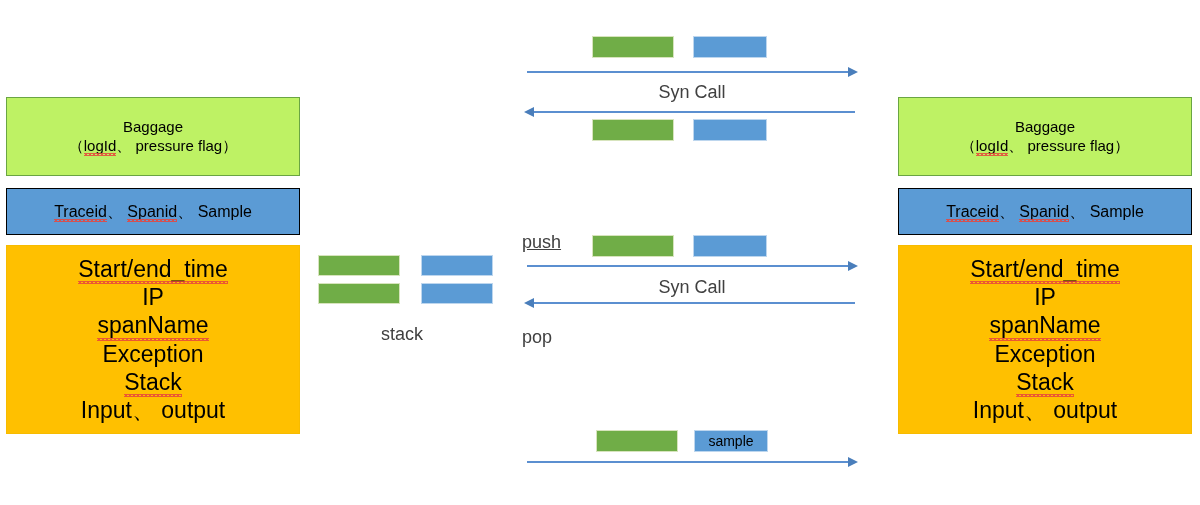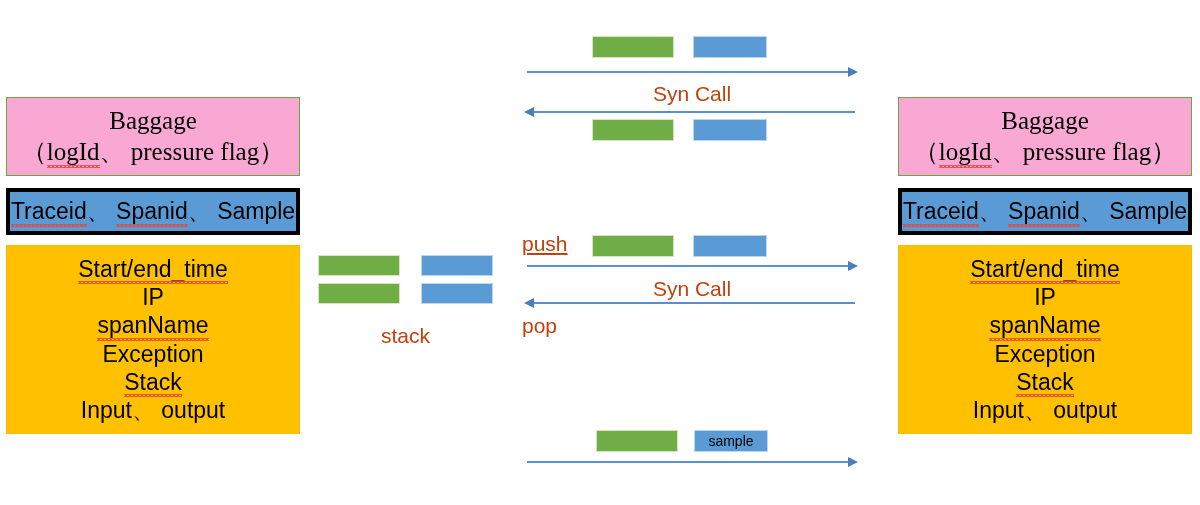--- a/index.html
+++ b/index.html
@@ -24,29 +24,28 @@
     position: absolute;
     box-sizing: border-box;
     display: flex;
     flex-direction: column;
     align-items: center;
     justify-content: center;
     text-align: center;
     line-height: 1.22;
   }
   .ctx-baggage {
-    background: #f9a8d4;
+    background: #bef264;
     border: 1px solid #6aa543;
-    font-size: 25px;
-    font-family: Liberation Serif, serif;
+    font-size: 15px;
   }
   .ctx-trace {
     background: #5B9BD5;
-    border: 4px solid #000000;
-    font-size: 23px;
+    border: 1px solid #000000;
+    font-size: 16px;
   }
   .ctx-span {
     background: #FFC000;
     border: 1px solid #f7bb00;
     font-size: 23px;
   }
   .ctx-line {
     display: block;
     white-space: nowrap;
   }
@@ -113,22 +112,22 @@
     border-left: 10px solid #4A7EBB;
   }
   .arrow-left::after {
     left: -9px;
     border-right: 10px solid #4A7EBB;
   }
 
   
   .caption {
     position: absolute;
-    font-size: 21px;
-    color: #c2410c;
+    font-size: 18px;
+    color: #404040;
     white-space: nowrap;
   }
   .caption-center {
     text-align: center;
   }
 </style>
 </head>
 <body>
 
 <div id="canvas">
@@ -177,21 +176,21 @@
 
   <div class="bar bar-green" style="left:592px; top:235px; width:82px; height:22px;"></div>
   <div class="bar bar-blue" style="left:693px; top:235px; width:74px; height:22px;"></div>
 
   <div class="arrow arrow-right" style="left:527px; top:265px; width:322px;"></div>
 
   <div class="caption caption-center" style="left:527px; top:277px; width:330px;">Syn Call</div>
 
   <div class="arrow arrow-left" style="left:533px; top:302px; width:322px;"></div>
 
-  <div class="caption" style="left:522px; top:314px;">pop</div>
+  <div class="caption" style="left:522px; top:327px;">pop</div>
 
   <div class="bar bar-green" style="left:596px; top:430px; width:82px; height:22px;"></div>
   <div class="bar bar-blue" style="left:694px; top:430px; width:74px; height:22px;">
     <span class="bar-label">sample</span>
   </div>
 
   <div class="arrow arrow-right" style="left:527px; top:461px; width:322px;"></div>
 
 
   <div class="ctx-block ctx-baggage" style="left:898px; top:97px; width:294px; height:79px;">

